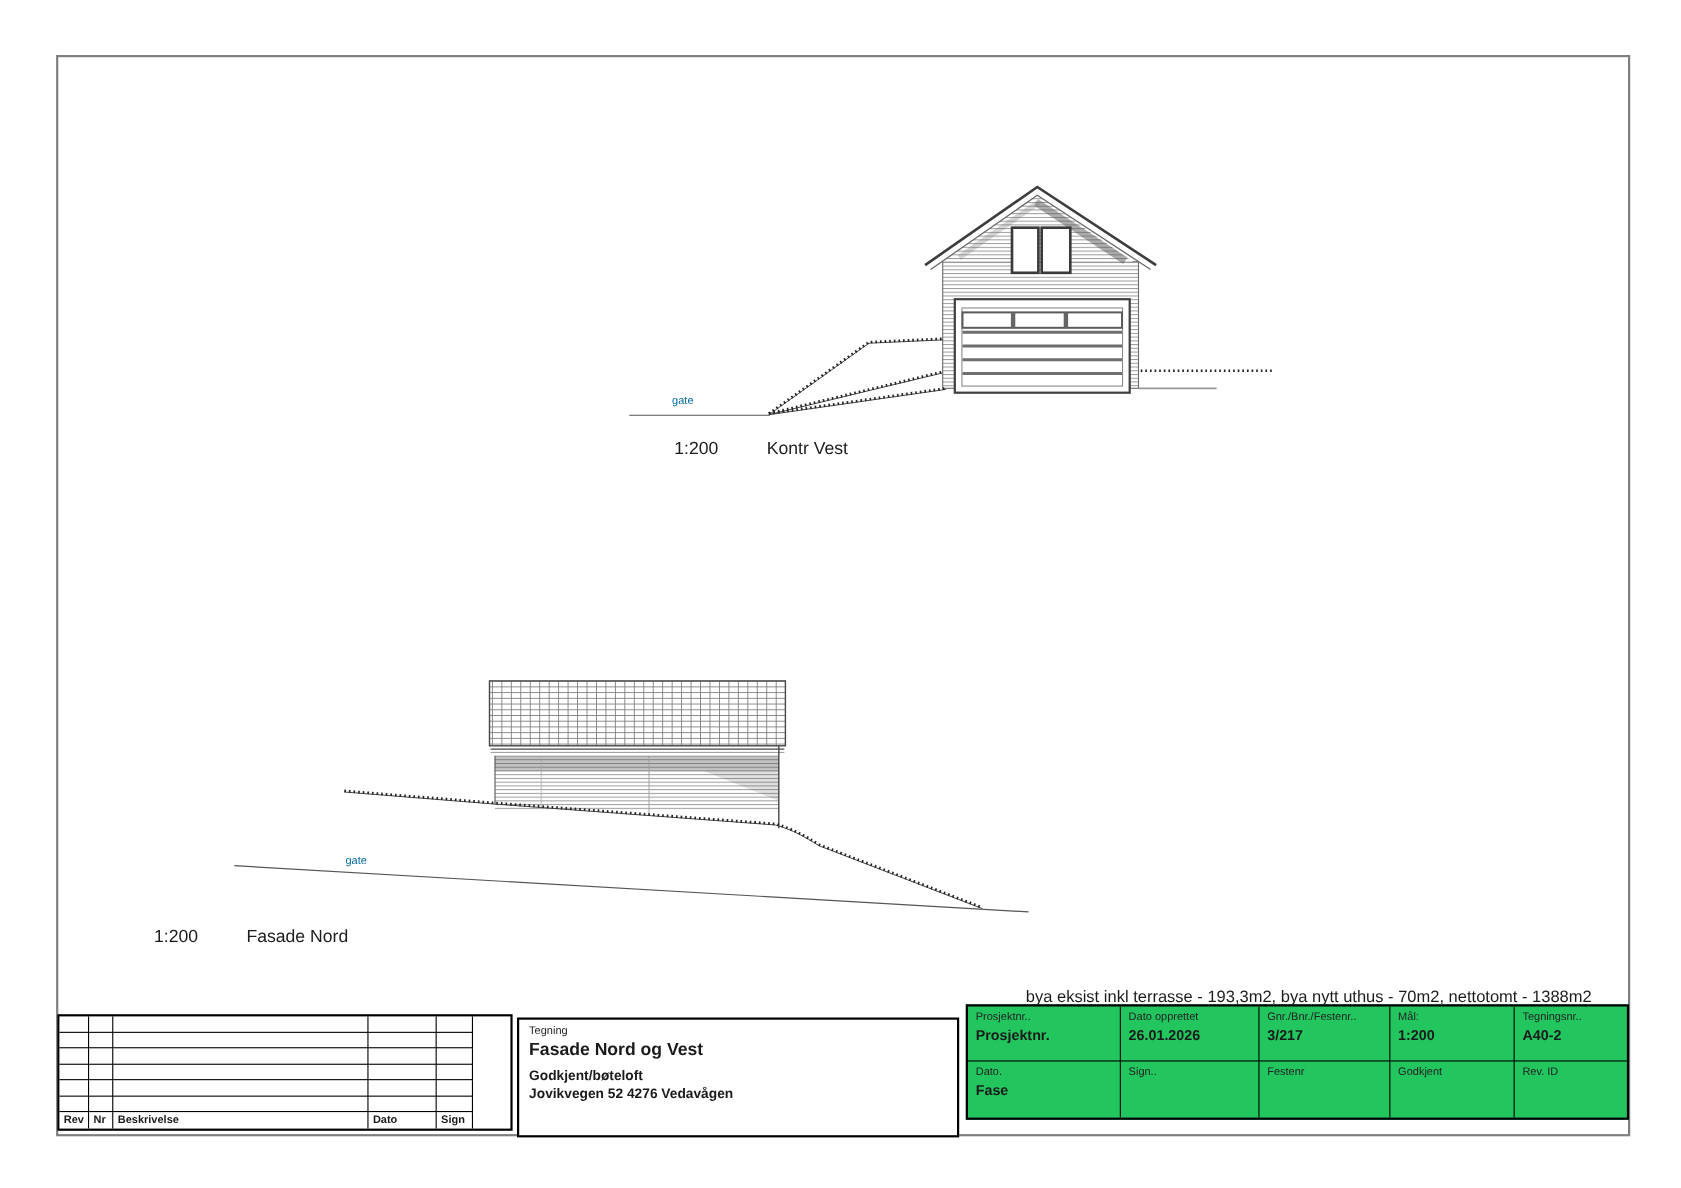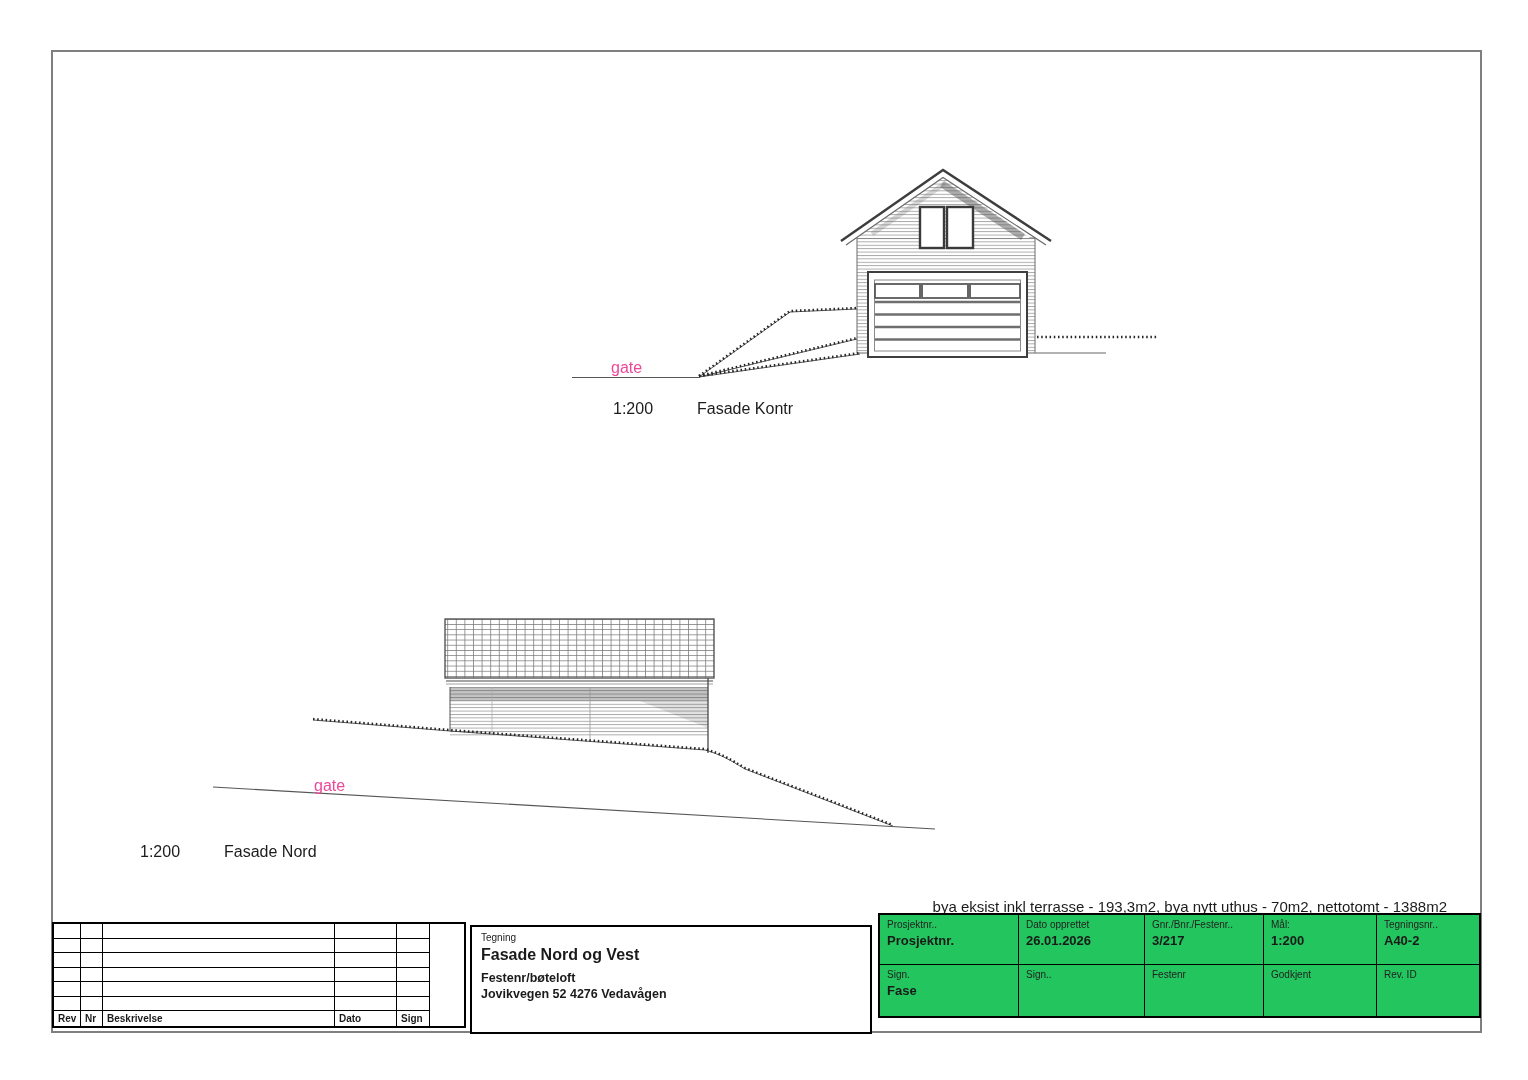--- a/index.html
+++ b/index.html
@@ -1,21 +1,21 @@
 <!DOCTYPE html>
 <html><head>
 <meta charset="utf-8">
 <style>
   html,body{margin:0;padding:0;background:#fff;}
   body{width:1528px;height:1080px;position:relative;font-family:"Liberation Sans",sans-serif;color:#1a1a1a;overflow:hidden;}
   svg{position:absolute;left:0;top:0;}
   .tline{stroke:#454545;stroke-width:0.9;fill:none;}
   .grass{stroke:#232323;stroke-width:2.4;stroke-dasharray:1.5 2.7;fill:none;}
   .abs{position:absolute;}
-  .gate-label{font-size:16px;color:#ec4899;}
+  .gate-label{font-size:10px;color:#0369a1;}
   .caption{font-size:16px;color:#1c1c1c;display:flex;gap:44px;}
   .area-note{font-size:15px;color:#1c1c1c;}
   
   .revtable{position:absolute;left:52px;top:922px;width:414px;height:106px;display:grid;
     grid-template-columns:27px 22px 232px 62px 33px 1fr;grid-auto-rows:1fr;
     border:2px solid #000;box-sizing:border-box;background:#fff;}
   .revtable .c{border-right:1.5px solid #000;border-bottom:1.5px solid #000;}
   .revtable .c.last{border-right:none;margin-left:42px;}
   .revtable .c.hdr{border-bottom:none;font-size:10px;font-weight:bold;padding:2px 0 0 4px;box-sizing:border-box;}
   
@@ -114,21 +114,21 @@
       <path class="grass" d="M313,719 L450,730 L705,749 C722,754 730,759 745,768 L893,825"></path>
     </g>
 
     <line x1="213" y1="787" x2="935" y2="829" stroke="#555" stroke-width="1.1"></line>
   </g>
 </svg>
 
 <div class="abs gate-label" style="left:611px;top:359px;">gate</div>
 <div class="abs caption" style="left:613px;top:400px;">
   <span>1:200</span>
-  <span>Fasade Kontr</span>
+  <span>Kontr Vest</span>
 </div>
 
 <div class="abs gate-label" style="left:314px;top:777px;">gate</div>
 <div class="abs caption" style="left:140px;top:843px;">
   <span>1:200</span>
   <span>Fasade Nord</span>
 </div>
 
 <div class="abs area-note" style="right:81px;top:898px;">bya eksist inkl terrasse - 193,3m2, bya nytt uthus - 70m2, nettotomt - 1388m2</div>
 
@@ -174,21 +174,21 @@
   <div class="c hdr">Beskrivelse</div>
   <div class="c hdr">Dato</div>
   <div class="c hdr">Sign</div>
   <div class="c hdr last">Kontr</div>
 </div>
 
 <div class="tegbox">
   <div class="lbl">Tegning</div>
   <div class="title">Fasade Nord og Vest</div>
   <div class="sub">
-    <div>Festenr/bøteloft</div>
+    <div>Godkjent/bøteloft</div>
     <div>Jovikvegen 52 4276 Vedavågen</div>
   </div>
 </div>
 
 <div class="infogrid">
   <div class="cell">
     <div class="lbl">Prosjektnr..</div>
     <div class="val">Prosjektnr.</div>
   </div>
   <div class="cell">
@@ -201,21 +201,21 @@
   </div>
   <div class="cell">
     <div class="lbl">Mål:</div>
     <div class="val">1:200</div>
   </div>
   <div class="cell cr">
     <div class="lbl">Tegningsnr..</div>
     <div class="val">A40-2</div>
   </div>
   <div class="cell br">
-    <div class="lbl">Sign.</div>
+    <div class="lbl">Dato.</div>
     <div class="val">Fase</div>
   </div>
   <div class="cell br">
     <div class="lbl">Sign..</div>
     <div class="val"></div>
   </div>
   <div class="cell br">
     <div class="lbl">Festenr</div>
     <div class="val"></div>
   </div>

